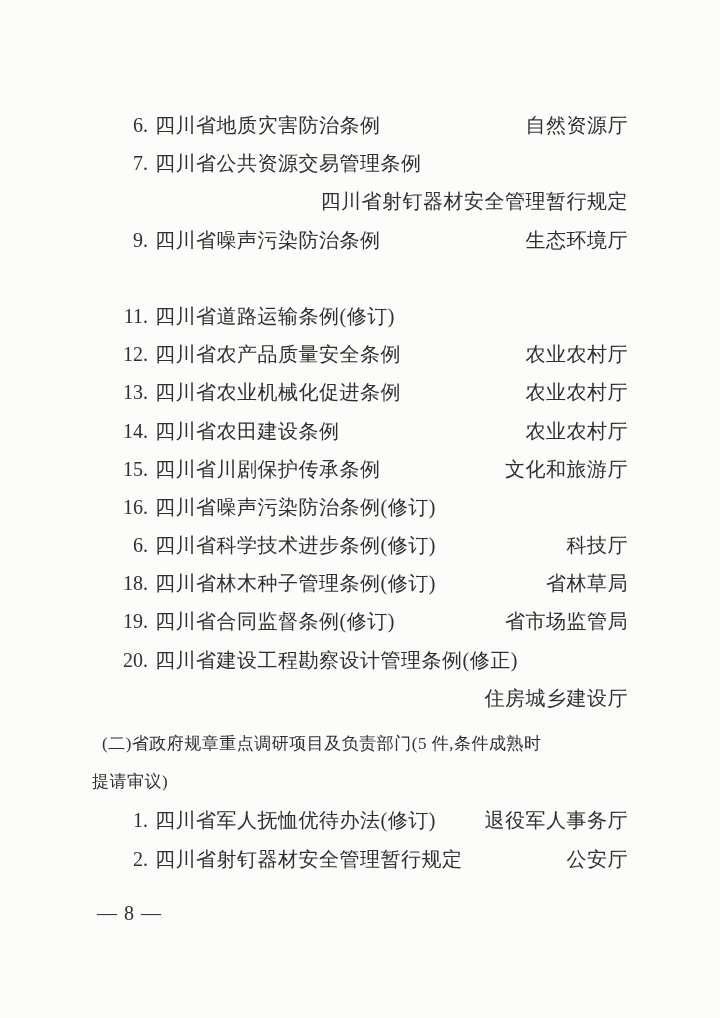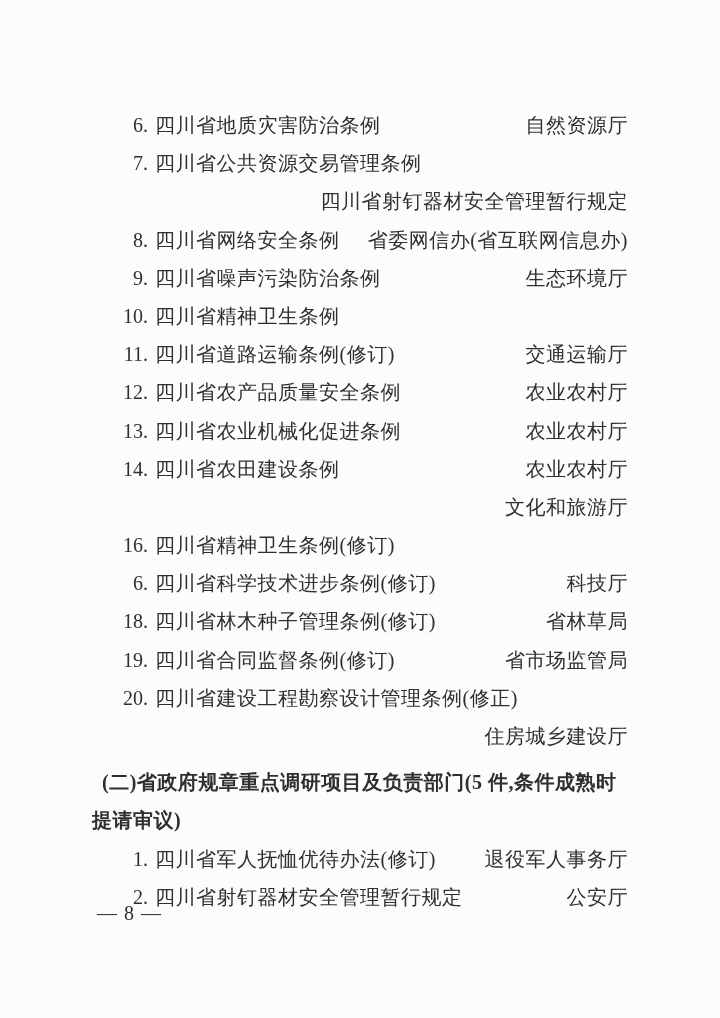--- a/index.html
+++ b/index.html
@@ -45,22 +45,22 @@
     margin-top: 36px;
   }
   .row .dept {
     margin-left: auto;
     letter-spacing: 0.5px;
   }
   .row.cont .dept {
     margin-left: auto;
   }
   .section-heading {
-    font-weight: 700;
-    font-size: 20px;
+    font-weight: 400;
+    font-size: 17px;
     letter-spacing: 0.5px;
     height: 38.2px;
     line-height: 38.2px;
     white-space: nowrap;
   }
   .section-heading.first-line {
     padding-left: 10px;
     margin-top: 8px;
   }
   .page-number {
@@ -82,51 +82,46 @@
           <span class="lead"><span class="num">6.</span><span class="title">四川省地质灾害防治条例</span></span>
           <span class="dept">自然资源厅</span>
         </div>
         <div class="row">
           <span class="lead"><span class="num">7.</span><span class="title">四川省公共资源交易管理条例</span></span>
         </div>
         <div class="row cont">
           <span class="dept">四川省射钉器材安全管理暂行规定</span>
         </div>
         <div class="row">
-          <span class="lead"><span class="num">8.</span><span class="title">四川省网络安全条例</span></span>
-          <span class="dept">省委网信办(省互联网信息办)</span>
-        </div>
-        <div class="row">
           <span class="lead"><span class="num">9.</span><span class="title">四川省噪声污染防治条例</span></span>
           <span class="dept">生态环境厅</span>
         </div>
         <div class="row">
-          <span class="lead"><span class="num">10.</span><span class="title">四川省精神卫生条例</span></span>
         </div>
         <div class="row">
           <span class="lead"><span class="num">11.</span><span class="title">四川省道路运输条例(修订)</span></span>
-          <span class="dept">交通运输厅</span>
         </div>
         <div class="row">
           <span class="lead"><span class="num">12.</span><span class="title">四川省农产品质量安全条例</span></span>
           <span class="dept">农业农村厅</span>
         </div>
         <div class="row">
           <span class="lead"><span class="num">13.</span><span class="title">四川省农业机械化促进条例</span></span>
           <span class="dept">农业农村厅</span>
         </div>
         <div class="row">
           <span class="lead"><span class="num">14.</span><span class="title">四川省农田建设条例</span></span>
           <span class="dept">农业农村厅</span>
         </div>
         <div class="row">
+          <span class="lead"><span class="num">15.</span><span class="title">四川省川剧保护传承条例</span></span>
           <span class="dept">文化和旅游厅</span>
         </div>
         <div class="row">
-          <span class="lead"><span class="num">16.</span><span class="title">四川省精神卫生条例(修订)</span></span>
+          <span class="lead"><span class="num">16.</span><span class="title">四川省噪声污染防治条例(修订)</span></span>
         </div>
         <div class="row">
           <span class="lead"><span class="num">6.</span><span class="title">四川省科学技术进步条例(修订)</span></span>
           <span class="dept">科技厅</span>
         </div>
         <div class="row">
           <span class="lead"><span class="num">18.</span><span class="title">四川省林木种子管理条例(修订)</span></span>
           <span class="dept">省林草局</span>
         </div>
         <div class="row">

